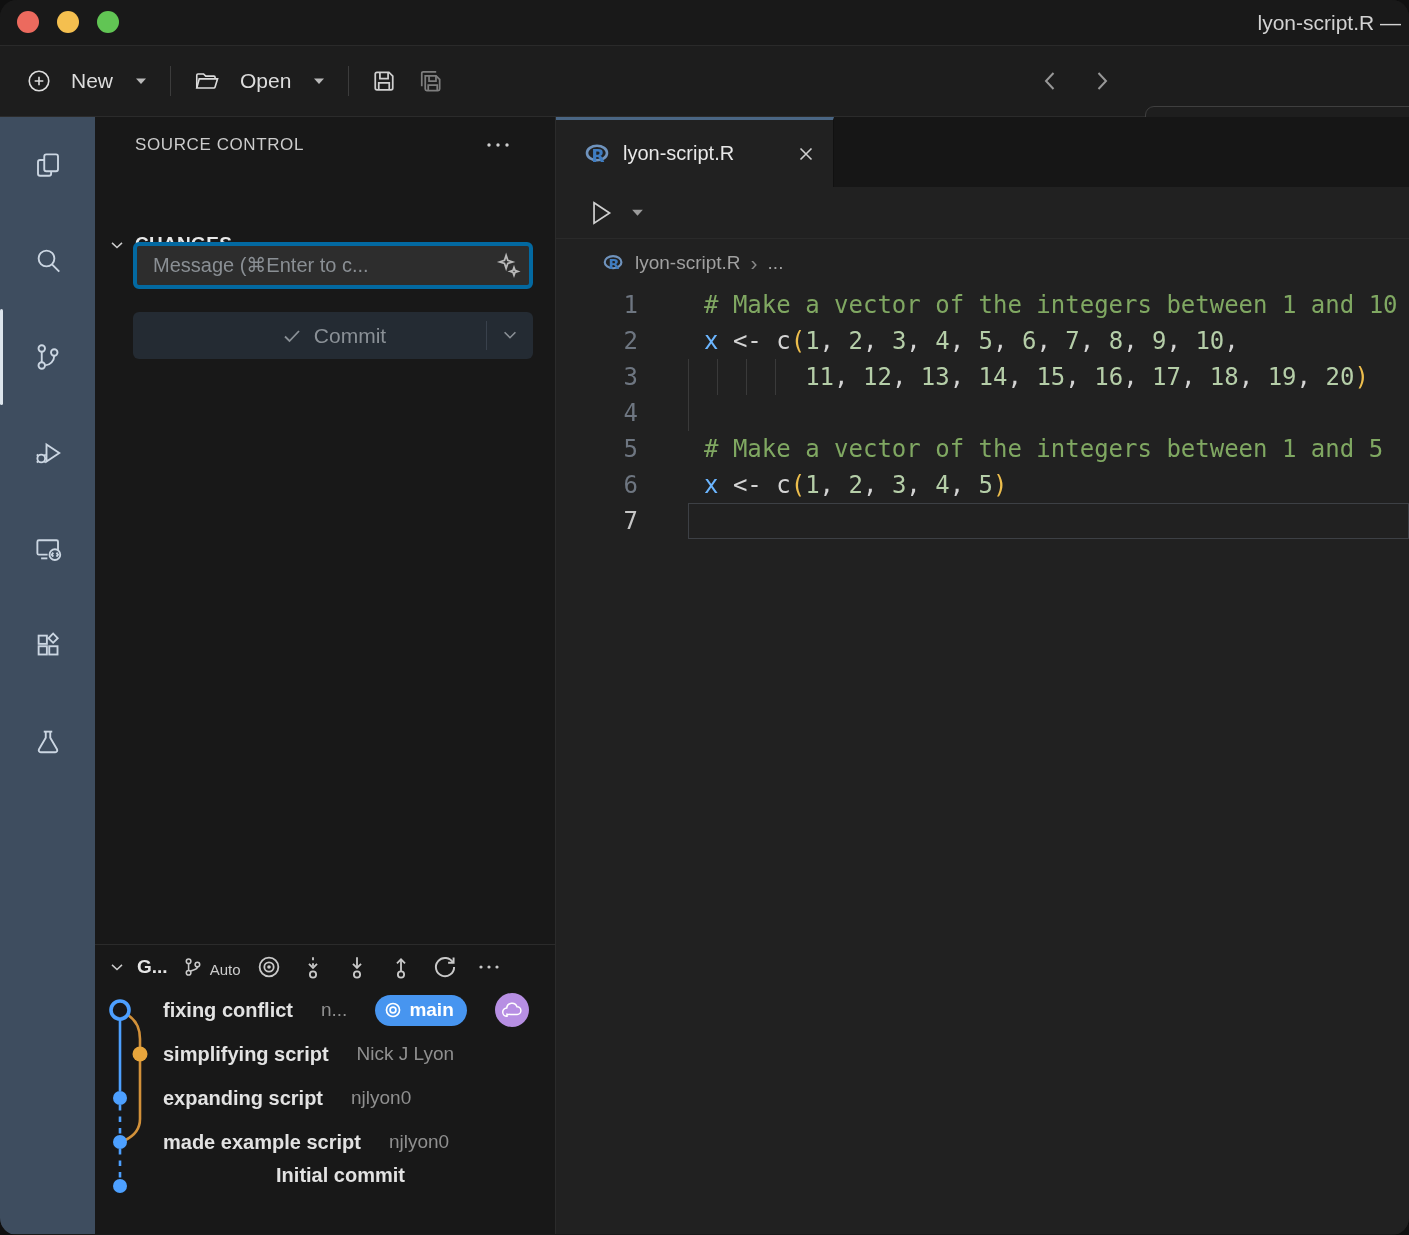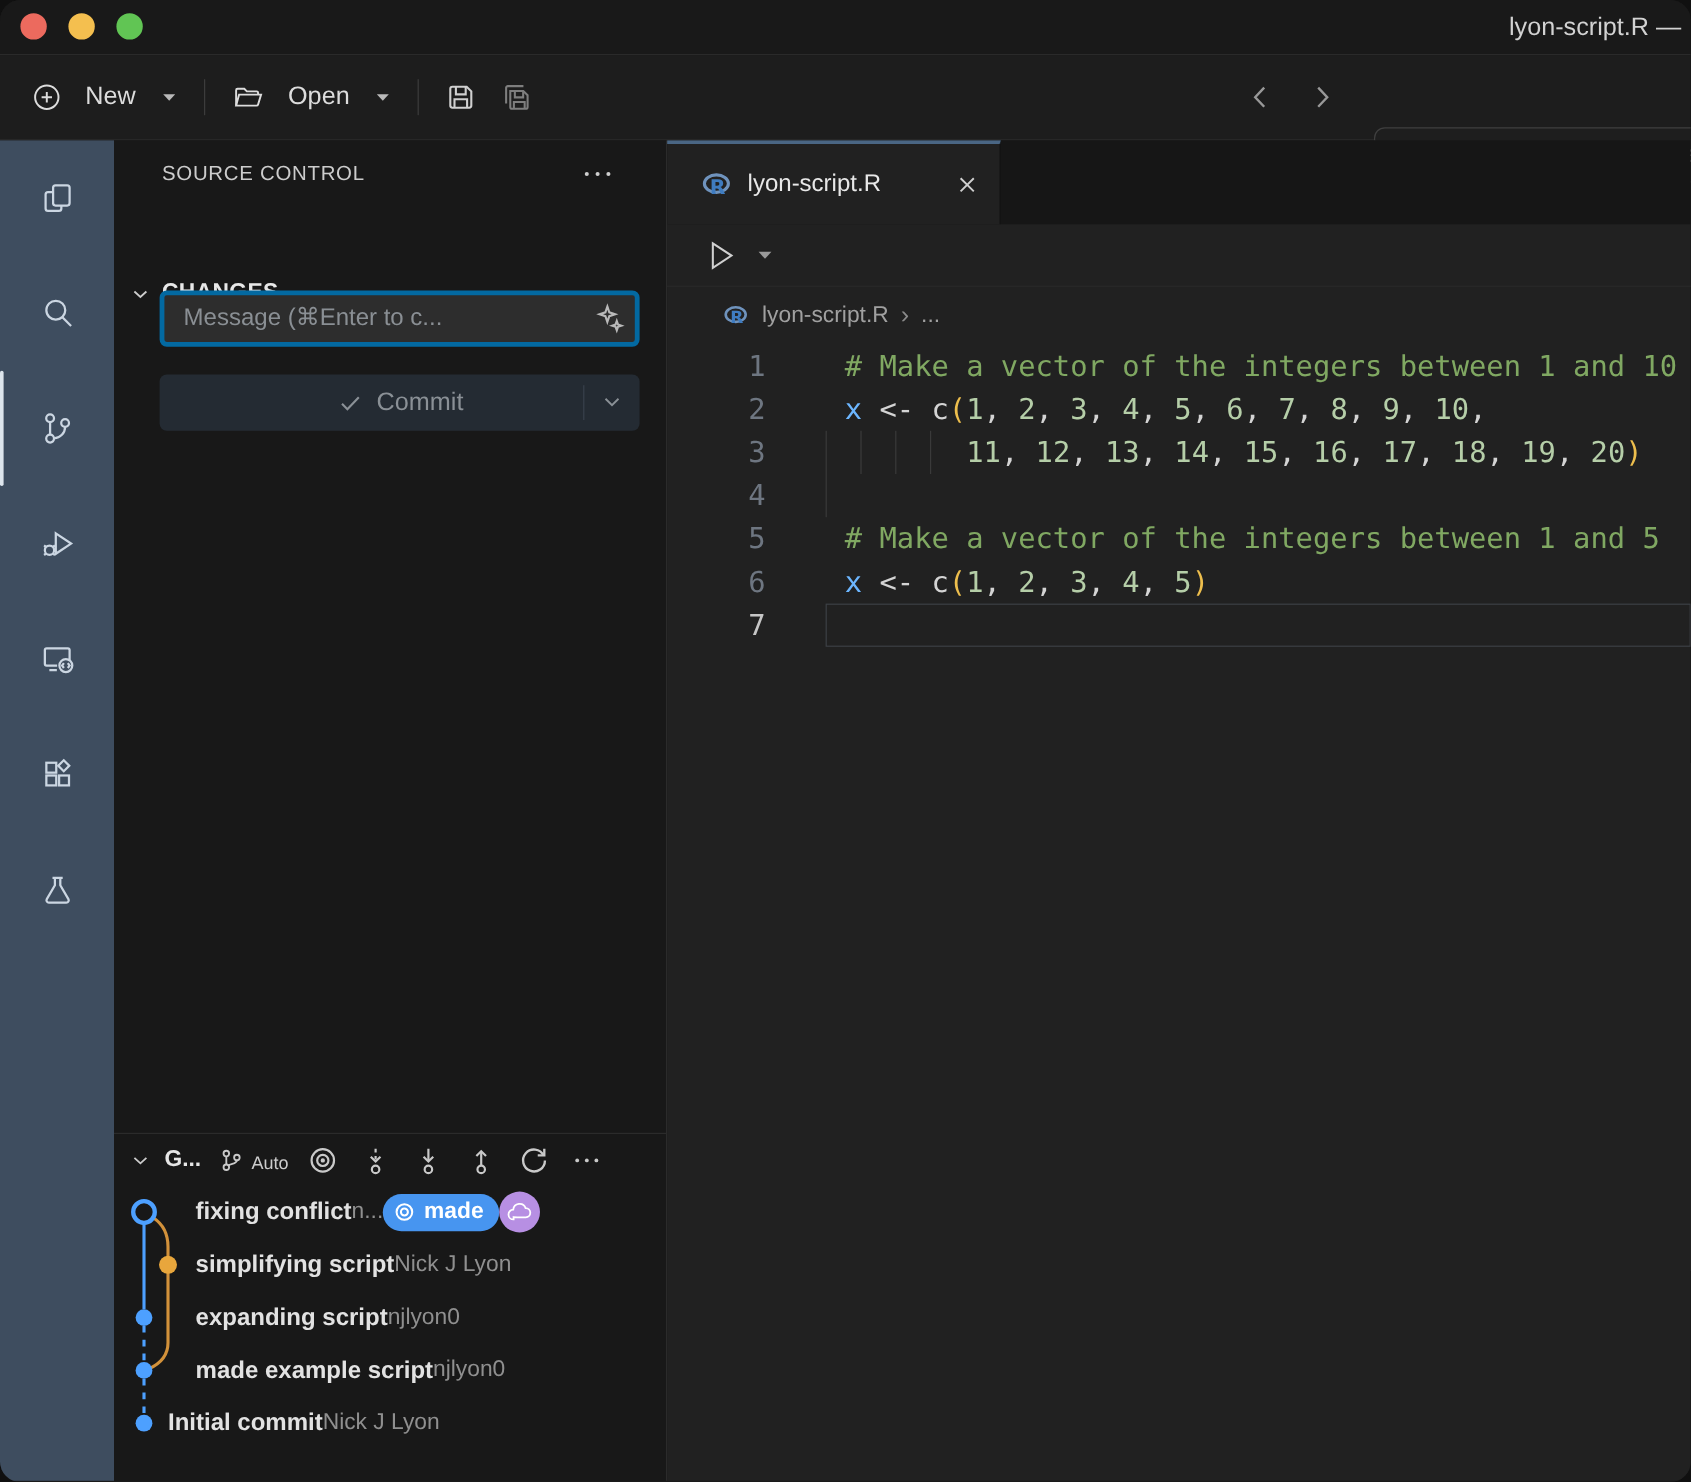--- a/index.html
+++ b/index.html
@@ -48,22 +48,22 @@
   .commit-caret { position:absolute; right:12px; top:14px; }
 
   
   .graph-section { position:absolute; top:827px; left:0; right:0; bottom:0; border-top:1px solid #2b2b2b; }
   .graph-header { height:43px; display:flex; align-items:center; gap:14px; padding-left:12px; color:#c9c9c9; }
   .graph-title { font-size:19px; font-weight:700; color:#e6e6e6; }
   .graph-auto { display:flex; align-items:flex-end; gap:6px; font-size:15px; color:#cccccc; }
   .gh-btn { display:flex; align-items:center; justify-content:center; width:30px; height:30px; }
   .commit-list { position:absolute; top:43px; left:0; right:0; bottom:0; }
   .commit-graph-svg { position:absolute; left:0; top:0; }
-  .commit-row { position:relative; height:44px; display:flex; align-items:center; gap:0; padding-left:68px; padding-right:14px; }
-  .commit-row.root { padding-left:45px; }
+  .commit-row { position:relative; height:44px; display:flex; align-items:center; gap:28px; padding-left:68px; padding-right:14px; }
+  .commit-row.root { padding-left:45px;flex-direction:column; }
   .commit-msg { font-size:20px; font-weight:600; color:#e2e2e2; white-space:nowrap; }
   .commit-author { font-size:19px; color:#8f8f8f; white-space:nowrap; overflow:hidden; text-overflow:ellipsis; }
   .branch-pill { display:flex; align-items:center; gap:7px; height:31px; padding:0 13px 0 9px; border-radius:16px; background:#4795f0; color:#fff; font-size:19px; font-weight:600; flex:none; }
   .cloud-badge { width:34px; height:34px; border-radius:50%; background:#b78fe3; display:flex; align-items:center; justify-content:center; flex:none; }
 
   
   .editor { position:relative; flex:1; background:#212121; min-width:0; }
   .tabbar { position:absolute; top:0; left:0; right:0; height:70px; background:#161616; display:flex; }
   .tab { width:278px; height:70px; background:#212121; border-top:3px solid #4a6684; border-right:1px solid #111; display:flex; align-items:center; gap:12px; padding:0 18px 0 28px; }
   .tab-label { font-size:20px; color:#e8e8e8; white-space:nowrap; }
@@ -367,21 +367,21 @@
         <div class="commit-row">
               <span class="commit-msg">fixing conflict</span>
               <span class="commit-author">n...</span>
               <span class="branch-pill">
                 <span>
                   <svg width="18" height="18" viewBox="0 0 16 16" fill="none" stroke="#fff" stroke-width="1.5">
                     <circle cx="8" cy="8" r="5.8"></circle>
                     <circle cx="8" cy="8" r="2.6"></circle>
                   </svg>
                 </span>
-                <span>made</span>
+                <span>main</span>
               </span>
               <span class="cloud-badge">
                 <span>
                   <svg width="22" height="16" viewBox="0 0 22 16" fill="none" stroke="#fff" stroke-width="1.5">
                     <path d="M6 14.2a4.1 4.1 0 0 1-.3-8.2 5.3 5.3 0 0 1 10.3-1.2 3.8 3.8 0 0 1 .2 7.6 57 57 0 0 1-10.2-.2Z"></path>
                   </svg>
                 </span>
               </span>
             </div>
             <div class="commit-row">

